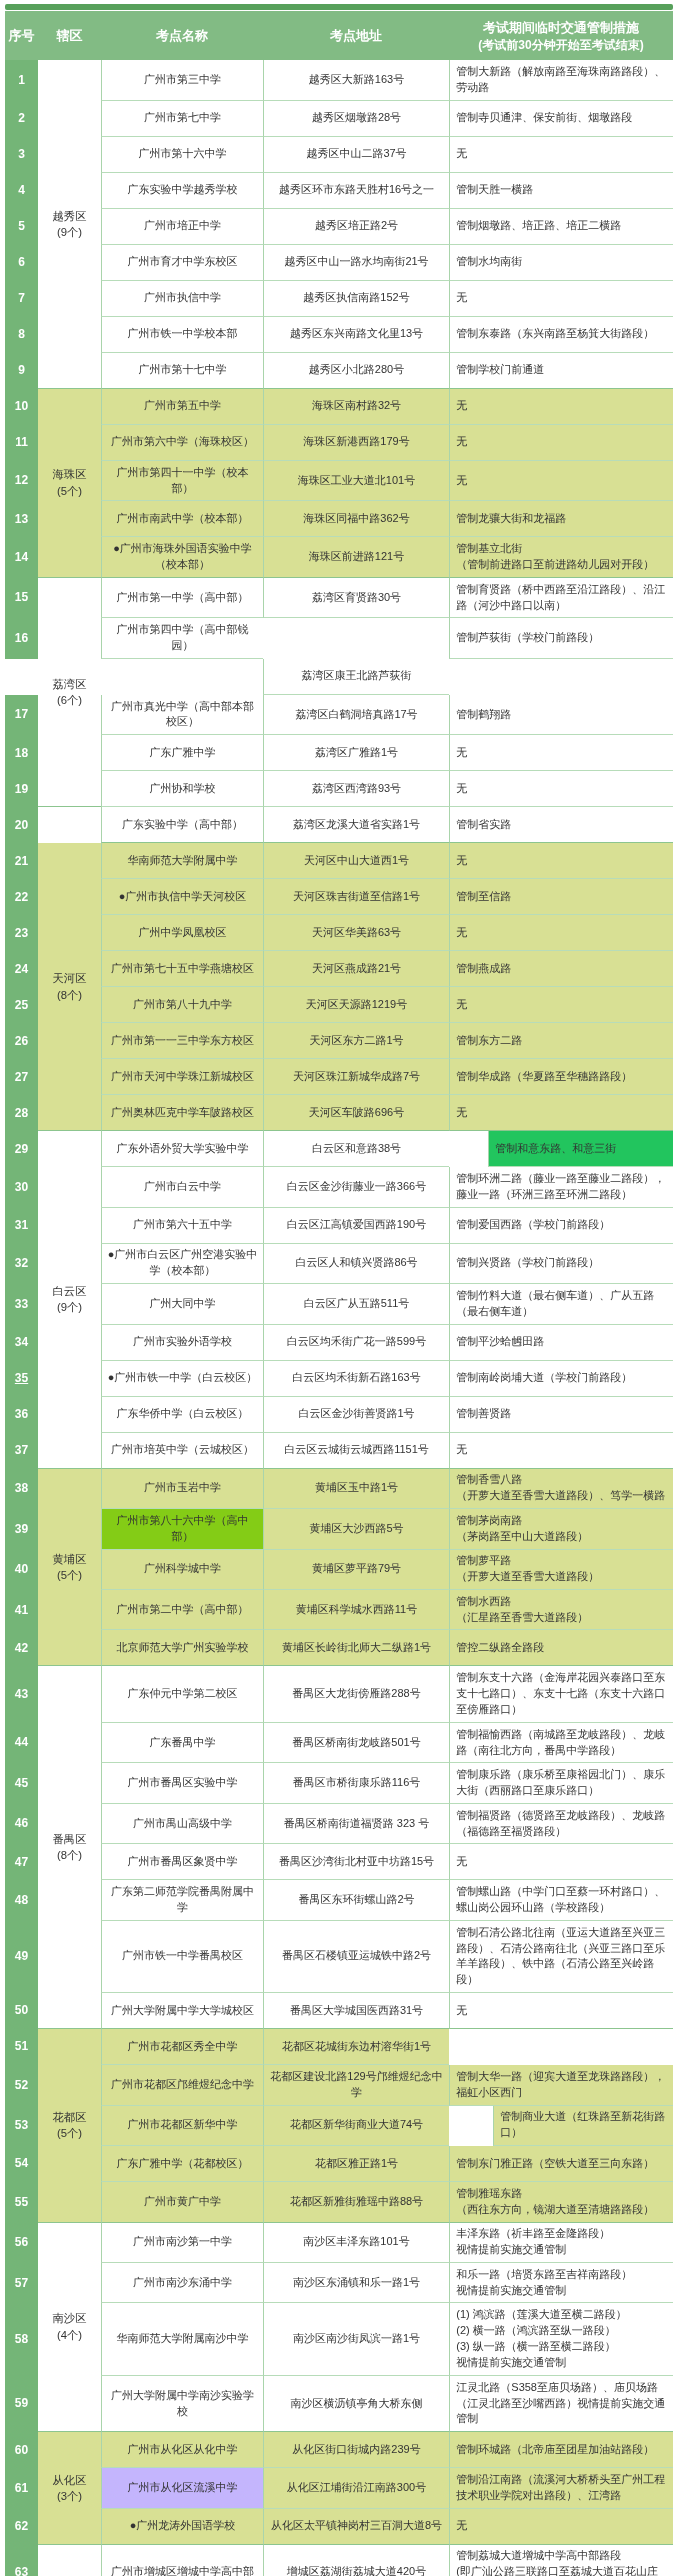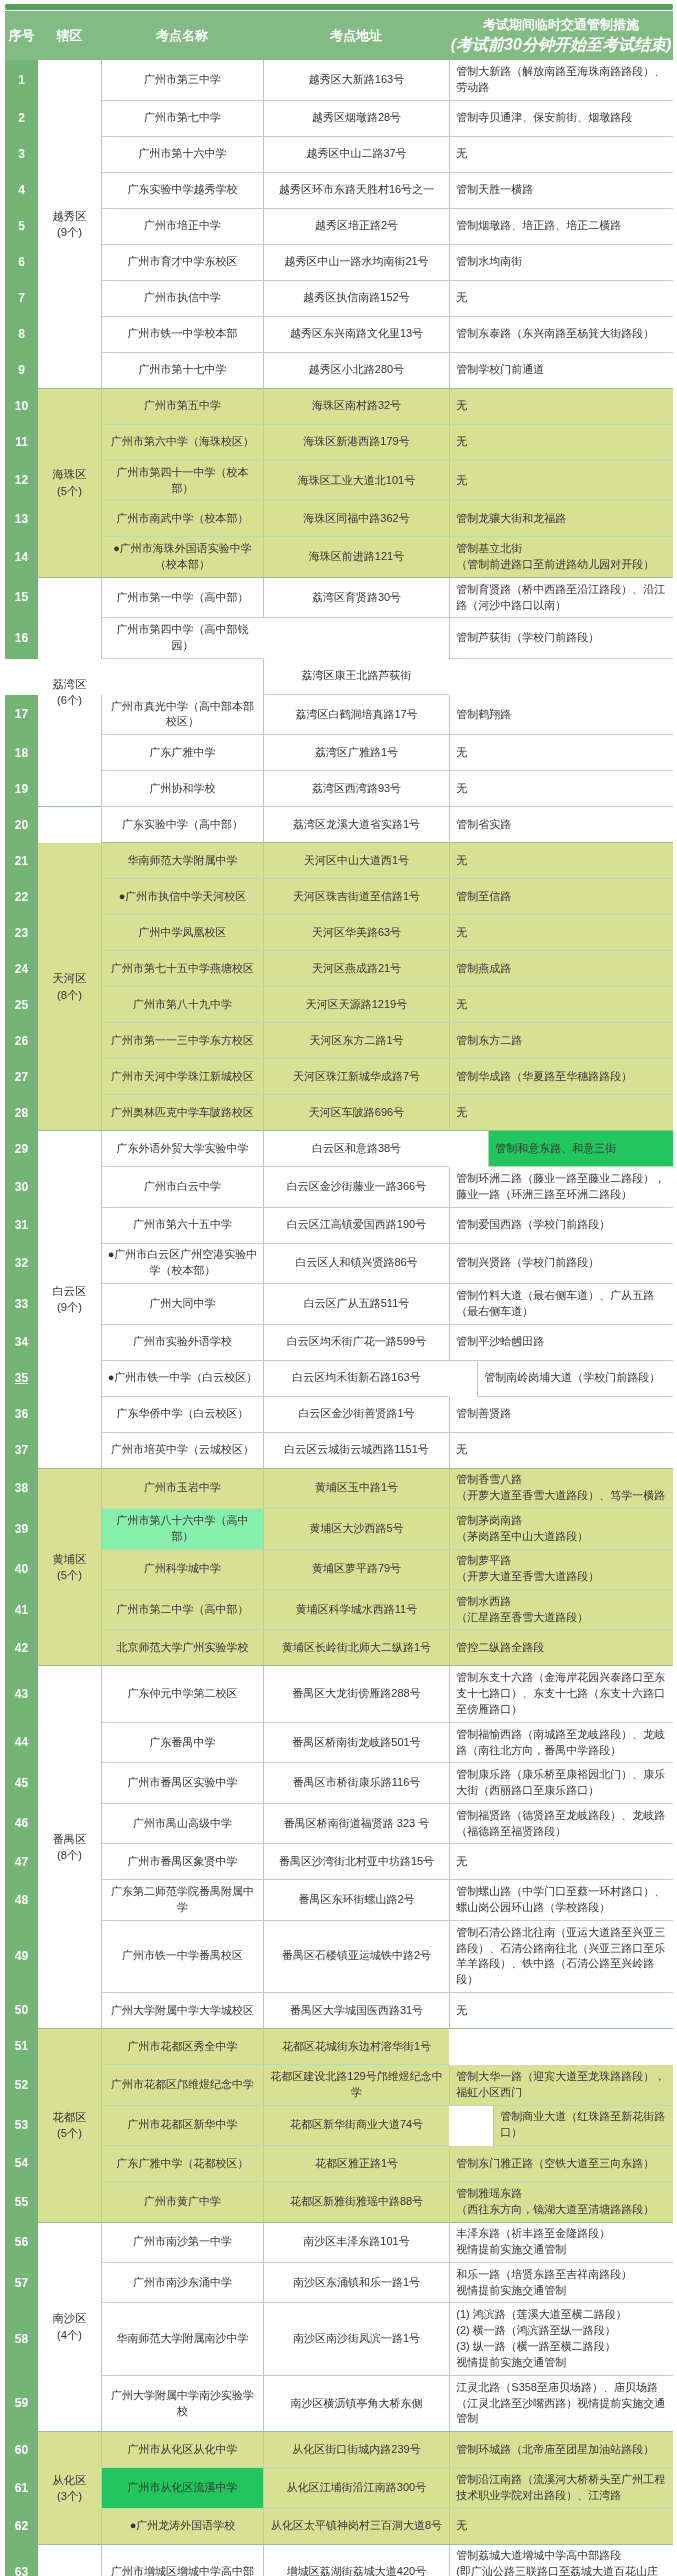--- a/index.html
+++ b/index.html
@@ -18,21 +18,21 @@
     grid-template-columns:33px 63px 162px 186px 1fr;
     grid-auto-flow:row;
   }
   .thead{align-items:stretch;}
   .th{
     display:flex;flex-direction:column;justify-content:center;align-items:center;
     color:#fff;font-weight:bold;font-size:13px;
     min-height:49px;line-height:1.35;
     text-align:center;
   }
-  .th .sub{font-size:16px;font-style:italic;}
+  .th .sub{font-size:12px;}
   
   .cell{
     box-sizing:border-box;
     display:flex;align-items:center;justify-content:center;
     min-height:36px;
     font-size:11px;line-height:1.45;
     padding:3.8px 5px;
     text-align:center;
   }
   .num{
@@ -233,40 +233,40 @@
         <div class="cell c-name" style="grid-column: 3; background: rgb(255, 255, 255);">广州大同中学</div>
         <div class="cell c-addr" style="grid-column: 4; background: rgb(255, 255, 255);">白云区广从五路511号</div>
         <div class="cell c-meas" style="grid-column: 5; background: rgb(255, 255, 255);">管制竹料大道（最右侧车道）、广从五路（最右侧车道）</div>
         <div class="cell num" style="background: rgb(116, 181, 119); grid-column: 1;">34</div>
         <div class="cell c-name" style="grid-column: 3; background: rgb(255, 255, 255);">广州市实验外语学校</div>
         <div class="cell c-addr" style="grid-column: 4; background: rgb(255, 255, 255);">白云区均禾街广花一路599号</div>
         <div class="cell c-meas" style="grid-column: 5; background: rgb(255, 255, 255);">管制平沙蛤乸田路</div>
         <div class="cell num" style="background: rgb(116, 181, 119); grid-column: 1; text-decoration: underline;">35</div>
         <div class="cell c-name" style="grid-column: 3; background: rgb(255, 255, 255);">●广州市铁一中学（白云校区）</div>
         <div class="cell c-addr" style="grid-column: 4; background: rgb(255, 255, 255);">白云区均禾街新石路163号</div>
-        <div class="cell c-meas" style="grid-column: 5; background: rgb(255, 255, 255); margin-left: 28px;">管制南岭岗埔大道（学校门前路段）</div>
+        <div class="cell c-meas" style="grid-column: 5; background: rgb(255, 255, 255);">管制南岭岗埔大道（学校门前路段）</div>
         <div class="cell num" style="background: rgb(116, 181, 119); grid-column: 1;">36</div>
         <div class="cell c-name" style="grid-column: 3; background: rgb(255, 255, 255);">广东华侨中学（白云校区）</div>
         <div class="cell c-addr" style="grid-column: 4; background: rgb(255, 255, 255);">白云区金沙街善贤路1号</div>
         <div class="cell c-meas" style="grid-column: 5; background: rgb(255, 255, 255);">管制善贤路</div>
         <div class="cell num" style="background: rgb(116, 181, 119); grid-column: 1;">37</div>
         <div class="cell c-name last" style="grid-column: 3; background: rgb(255, 255, 255);">广州市培英中学（云城校区）</div>
         <div class="cell c-addr last" style="grid-column: 4; background: rgb(255, 255, 255);">白云区云城街云城西路1151号</div>
         <div class="cell c-meas last" style="grid-column: 5; background: rgb(255, 255, 255);">无</div>
         <div class="cell num" style="background: rgb(116, 181, 119); grid-column: 1;">38</div>
         <div class="cell district" style="grid-area: span 5 / 2; background: rgb(216, 224, 148);">
           <div>黄埔区</div>
           <div>(5个)</div>
         </div>
         <div class="cell c-name" style="grid-column: 3; background: rgb(216, 224, 148);">广州市玉岩中学</div>
         <div class="cell c-addr" style="grid-column: 4; background: rgb(216, 224, 148);">黄埔区玉中路1号</div>
         <div class="cell c-meas" style="grid-column: 5; background: rgb(216, 224, 148);">管制香雪八路
  （开萝大道至香雪大道路段）、笃学一横路</div>
         <div class="cell num" style="background: rgb(116, 181, 119); grid-column: 1;">39</div>
-        <div class="cell c-name" style="grid-column: 3; background: #86efac;">广州市第八十六中学（高中部）</div>
+        <div class="cell c-name" style="grid-column: 3; background: #84cc16;">广州市第八十六中学（高中部）</div>
         <div class="cell c-addr" style="grid-column: 4; background: rgb(216, 224, 148);">黄埔区大沙西路5号</div>
         <div class="cell c-meas" style="grid-column: 5; background: rgb(216, 224, 148);">管制茅岗南路
  （茅岗路至中山大道路段）</div>
         <div class="cell num" style="background: rgb(116, 181, 119); grid-column: 1;">40</div>
         <div class="cell c-name" style="grid-column: 3; background: rgb(216, 224, 148);">广州科学城中学</div>
         <div class="cell c-addr" style="grid-column: 4; background: rgb(216, 224, 148);">黄埔区萝平路79号</div>
         <div class="cell c-meas" style="grid-column: 5; background: rgb(216, 224, 148);">管制萝平路
  （开萝大道至香雪大道路段）</div>
         <div class="cell num" style="background: rgb(116, 181, 119); grid-column: 1;">41</div>
         <div class="cell c-name" style="grid-column: 3; background: rgb(216, 224, 148);">广州市第二中学（高中部）</div>
@@ -365,21 +365,21 @@
         <div class="cell c-meas last" style="grid-column: 5; background: rgb(255, 255, 255);">江灵北路（S358至庙贝场路）、庙贝场路（江灵北路至沙嘴西路）视情提前实施交通管制</div>
         <div class="cell num" style="background: rgb(116, 181, 119); grid-column: 1;">60</div>
         <div class="cell district" style="grid-area: span 3 / 2; background: rgb(216, 224, 148);">
           <div>从化区</div>
           <div>(3个)</div>
         </div>
         <div class="cell c-name" style="grid-column: 3; background: rgb(216, 224, 148);">广州市从化区从化中学</div>
         <div class="cell c-addr" style="grid-column: 4; background: rgb(216, 224, 148);">从化区街口街城内路239号</div>
         <div class="cell c-meas" style="grid-column: 5; background: rgb(216, 224, 148);">管制环城路（北帝庙至团星加油站路段）</div>
         <div class="cell num" style="background: rgb(116, 181, 119); grid-column: 1;">61</div>
-        <div class="cell c-name" style="grid-column: 3; background: #22c55e;">广州市从化区流溪中学</div>
+        <div class="cell c-name" style="grid-column: 3; background: #c4b5fd;">广州市从化区流溪中学</div>
         <div class="cell c-addr" style="grid-column: 4; background: rgb(216, 224, 148);">从化区江埔街沿江南路300号</div>
         <div class="cell c-meas" style="grid-column: 5; background: rgb(216, 224, 148);">管制沿江南路（流溪河大桥桥头至广州工程技术职业学院对出路段）、江湾路</div>
         <div class="cell num" style="background: rgb(116, 181, 119); grid-column: 1;">62</div>
         <div class="cell c-name last" style="grid-column: 3; background: rgb(216, 224, 148);">●广州龙涛外国语学校</div>
         <div class="cell c-addr last" style="grid-column: 4; background: rgb(216, 224, 148);">从化区太平镇神岗村三百洞大道8号</div>
         <div class="cell c-meas last" style="grid-column: 5; background: rgb(216, 224, 148);">无</div>
         <div class="cell num" style="background: rgb(116, 181, 119); grid-column: 1;">63</div>
         <div class="cell district" style="grid-area: span 5 / 2; background: rgb(255, 255, 255);"></div>
         <div class="cell c-name" style="grid-column: 3; background: rgb(255, 255, 255);">广州市增城区增城中学高中部</div>
         <div class="cell c-addr" style="grid-column: 4; background: rgb(255, 255, 255);">增城区荔湖街荔城大道420号</div>

